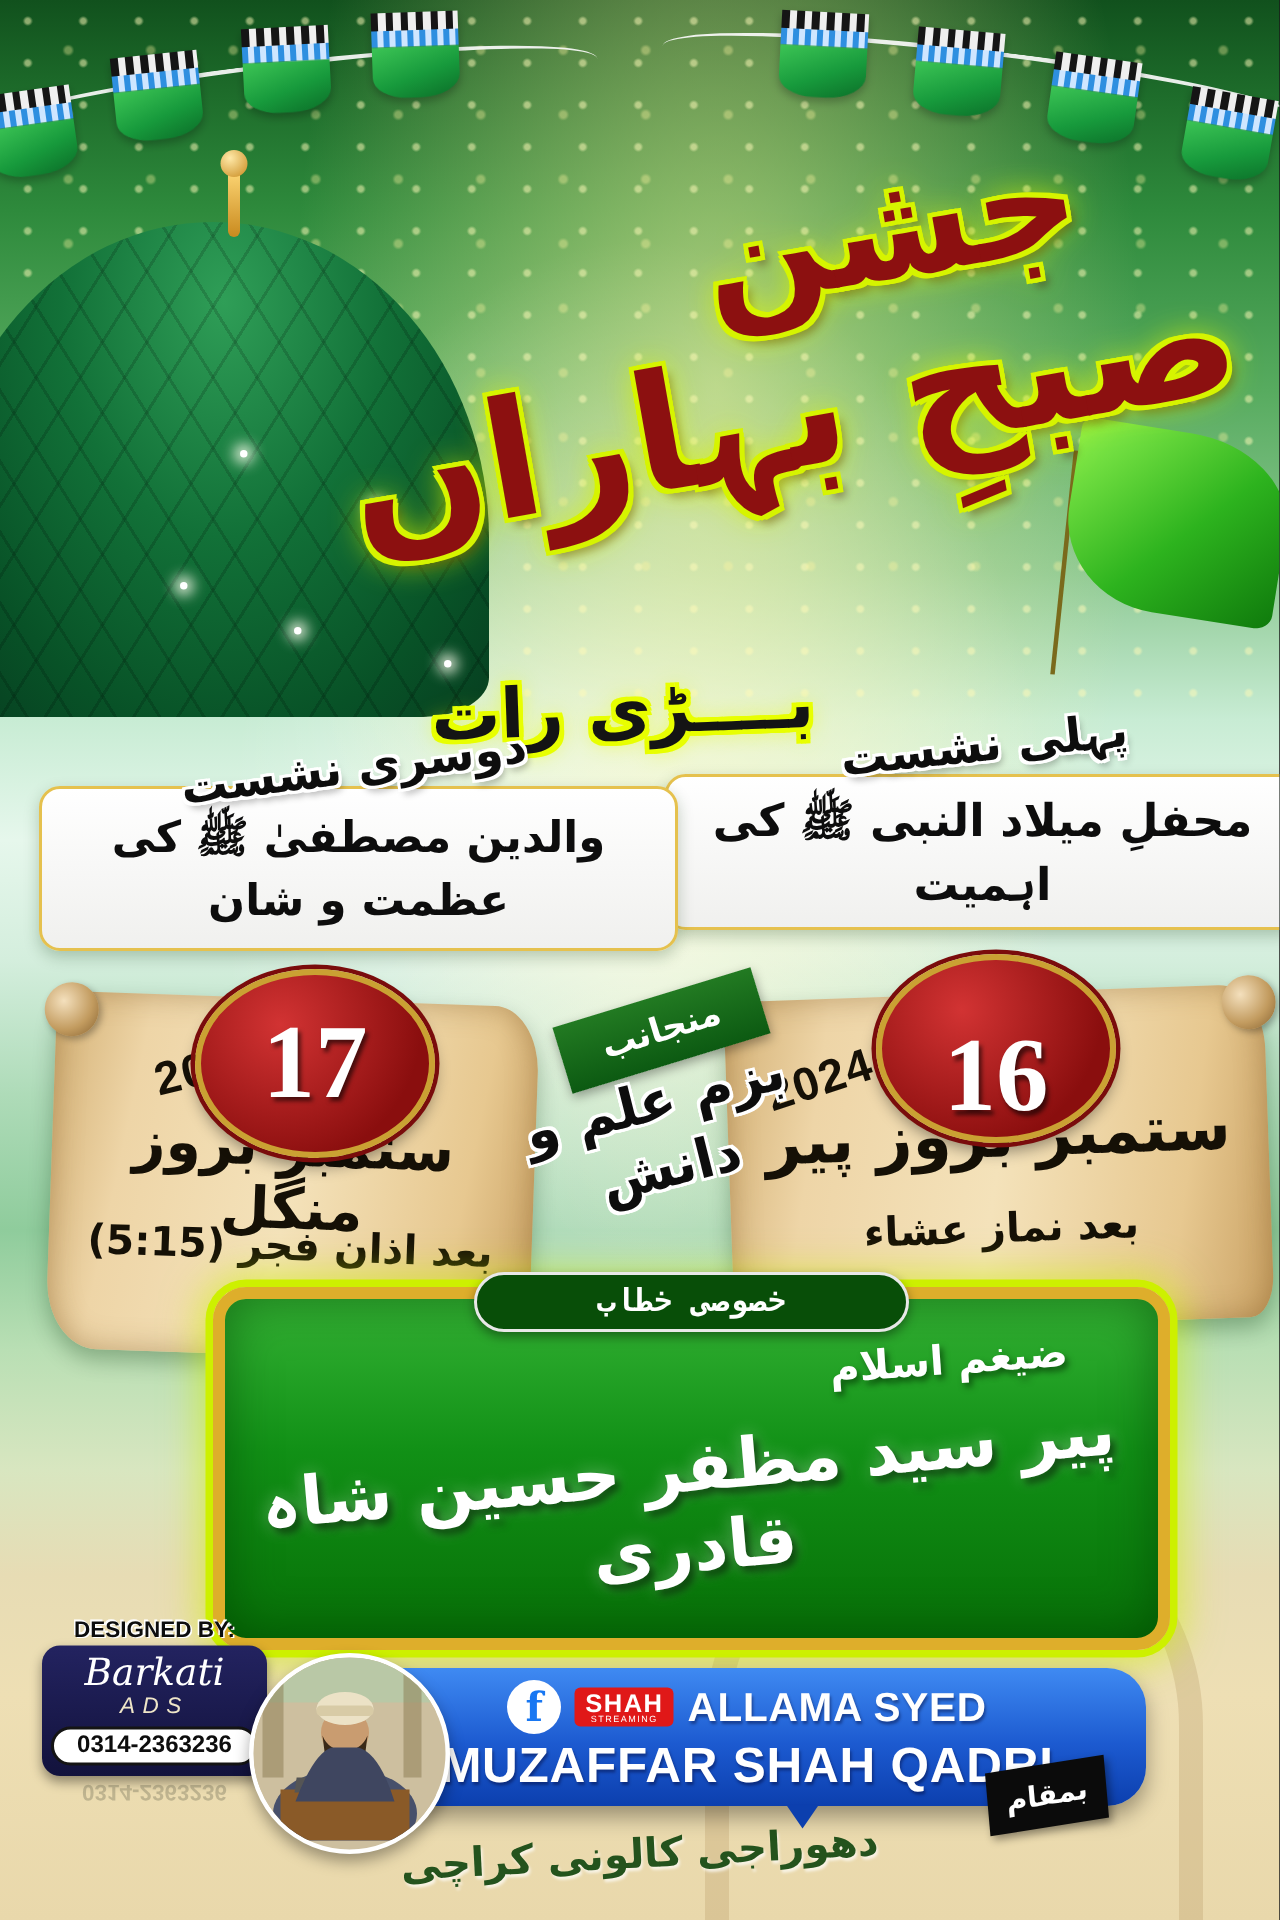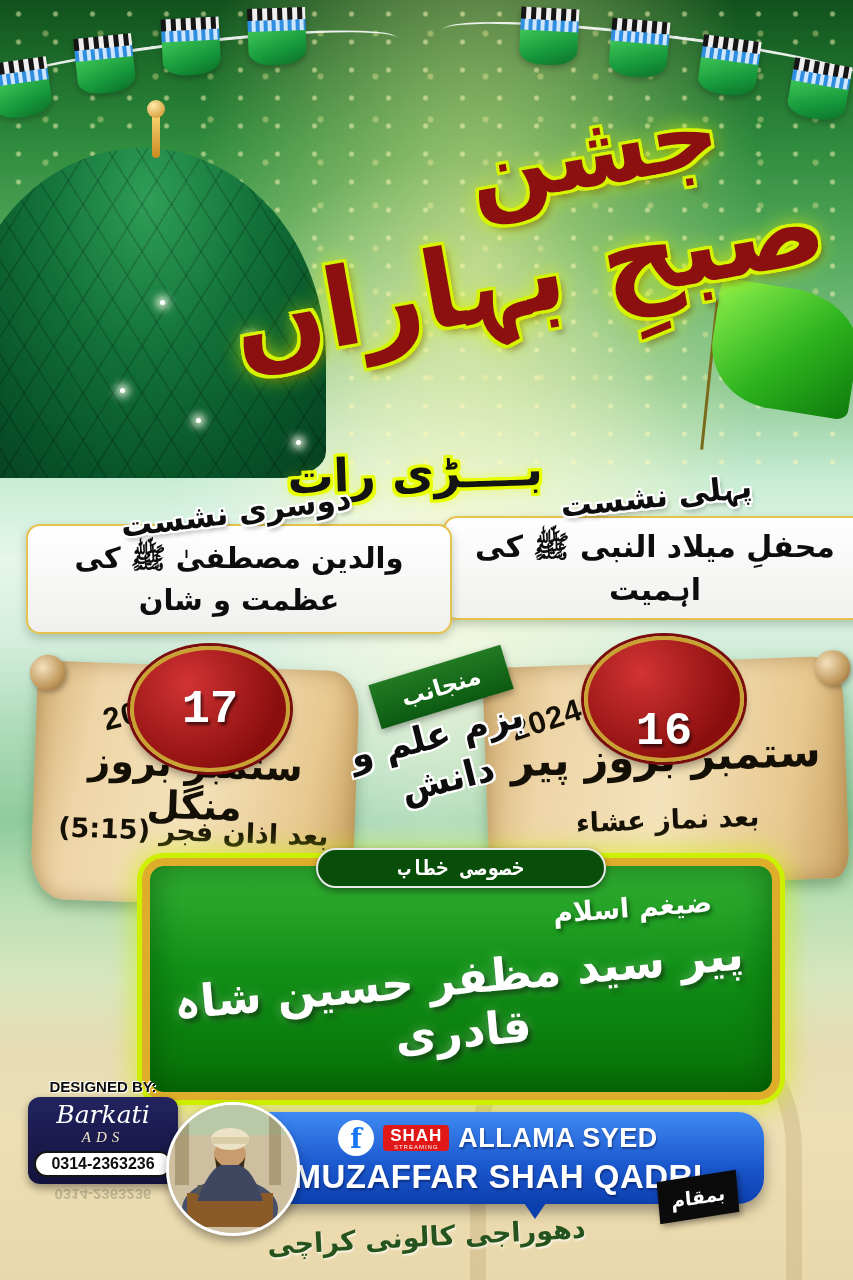--- a/index.html
+++ b/index.html
@@ -87,21 +87,21 @@
     font-family:"Liberation Sans",sans-serif;}
   .scroll-right .year{left:26px;top:36px;}
   .scroll-left .year{left:66px;top:30px;}
   .scroll .weekday{position:absolute;left:0;right:0;top:72px;text-align:center;font-weight:bold;font-size:42px;line-height:1.1;}
   .scroll .stime{position:absolute;left:0;right:0;top:142px;text-align:center;font-weight:bold;font-size:27px;}
   .scroll-left .weekday{top:78px;font-size:38px;}
   .scroll-left .stime{top:150px;}
   .oval{position:absolute;z-index:5;display:flex;align-items:center;justify-content:center;border-radius:50%;
     background:radial-gradient(circle at 35% 28%,#d23333,#8a0e0e 72%);border:4px solid #caa133;
     box-shadow:0 0 0 3px #7a0c0c,0 6px 10px rgba(0,0,0,.4);
-    color:#fff;font-weight:bold;font-family:Liberation Mono, monospace;font-size:47px;
+    color:#fff;font-weight:bold;font-family:Liberation Serif, serif;font-size:70px;
     text-shadow:2px 3px 3px rgba(0,0,0,.6);}
   .oval-16{left:584px;top:636px;width:152px;height:118px;align-items:flex-end;}
   .oval-17{left:130px;top:646px;width:152px;height:118px;}
 
   
   .ribbon{position:absolute;left:372px;top:664px;width:138px;height:46px;z-index:4;display:flex;align-items:center;justify-content:center;
     background:linear-gradient(180deg,#227a22,#0c5a12);transform:rotate(-17deg);color:#fff;font-weight:bold;font-size:23px;direction:rtl;
     box-shadow:0 3px 7px rgba(0,0,0,.35);}
   .org-name{position:absolute;left:352px;top:712px;width:180px;z-index:4;transform:rotate(-14deg);direction:rtl;text-align:center;
     color:#0d0d0d;font-weight:bold;font-size:36px;line-height:1.25;
@@ -118,21 +118,21 @@
   .honorific{position:absolute;right:60px;top:26px;direction:rtl;color:#fff;font-weight:bold;font-size:27px;transform:rotate(-4deg);
     text-shadow:2px 3px 4px rgba(0,40,0,.6);}
   .speaker-name{position:absolute;left:0;right:0;top:86px;text-align:center;direction:rtl;color:#fff;font-weight:bold;font-size:45px;
     transform:rotate(-5deg);text-shadow:3px 4px 5px rgba(0,40,0,.65),0 0 12px rgba(255,255,255,.35);}
 
   
   .designer{position:absolute;left:28px;top:1078px;width:150px;z-index:6;text-align:center;font-family:"Liberation Sans",sans-serif;}
   .designer .dlabel{color:#0d0d0d;font-weight:bold;font-size:15px;text-shadow:1px 1px 0 #fff,-1px -1px 0 #fff;}
   .designer .dbox{margin-top:2px;background:linear-gradient(180deg,#232360,#12123c);border-radius:12px;padding:5px 6px 7px;box-shadow:0 4px 8px rgba(0,0,0,.4);}
   .designer .dname{color:#fff;font-family:"DejaVu Serif",serif;font-style:italic;font-size:25px;line-height:1;}
-  .designer .dsub{color:#efe6c8;font-family:Liberation Serif, serif;font-style:italic;font-size:15px;letter-spacing:5px;margin-top:2px;}
+  .designer .dsub{color:#efe6c8;font-family:Liberation Sans, sans-serif;font-style:italic;font-size:15px;letter-spacing:5px;margin-top:2px;}
   .designer .dphone{margin-top:5px;background:#fff;border:2px solid #141414;border-radius:15px;color:#0d0d0d;font-weight:bold;font-size:16px;padding:2px 0;}
   .designer .dreflect{margin-top:2px;color:#5a5a46;font-weight:bold;font-size:15px;transform:scaleY(-1);opacity:.3;}
 
   
   .blue-banner{position:absolute;left:232px;top:1112px;width:532px;height:92px;z-index:6;border-radius:26px;
     background:linear-gradient(180deg,#3f8af2 0%,#1c5ad0 55%,#0c3fae 100%);
     box-shadow:0 7px 14px rgba(0,0,0,.35);display:flex;flex-direction:column;align-items:center;justify-content:center;gap:2px;
     font-family:"Liberation Sans",sans-serif;color:#fff;}
   .blue-banner::after{content:"";position:absolute;left:292px;bottom:-15px;width:0;height:0;
     border-left:11px solid transparent;border-right:11px solid transparent;border-top:16px solid #0c3fae;}

